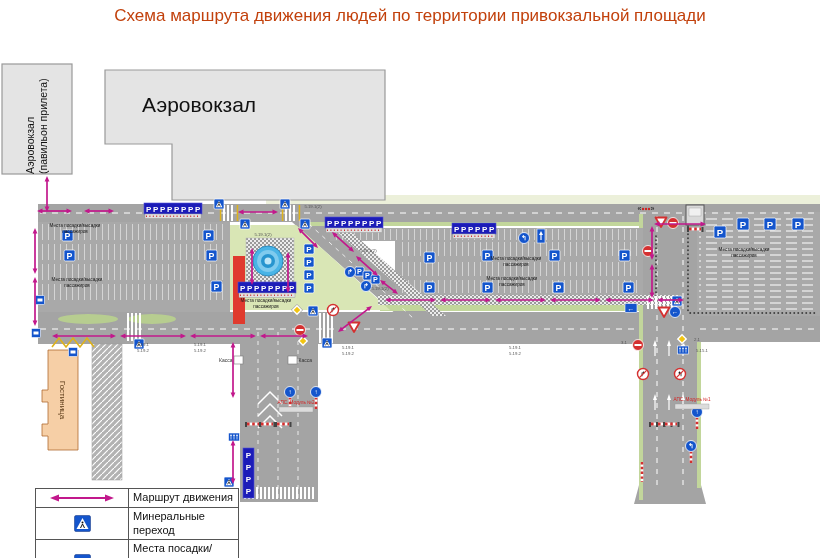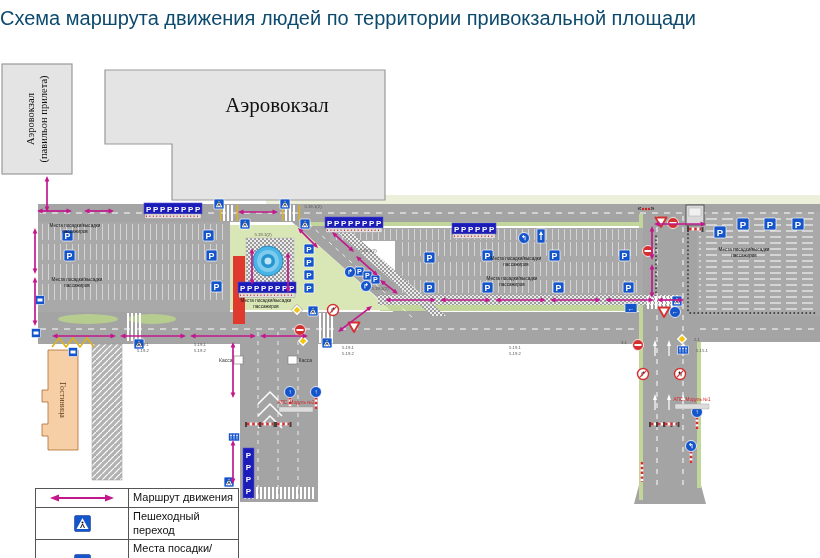--- a/index.html
+++ b/index.html
@@ -1,22 +1,22 @@
 <!DOCTYPE html>
 <html><head>
 <meta charset="utf-8">
 <style>
   html,body{margin:0;padding:0;background:#fff;}
   #stage{position:relative;width:820px;height:558px;background:#fff;overflow:hidden;
          font-family:"Liberation Sans",sans-serif;}
   #map-svg{position:absolute;left:0;top:0;}
   svg text{font-family:"Liberation Sans",sans-serif;}
-  #title{position:absolute;left:0;top:5px;width:100%;
-         font-size:20px;line-height:1.3;color:#0c4a6e;}
-  .bldg-label{position:absolute;color:#111;text-align:center;font-family:Liberation Serif, serif;}
+  #title{position:absolute;left:0;top:5px;width:100%;text-align:center;
+         font-size:17px;line-height:1.3;color:#c2410c;}
+  .bldg-label{position:absolute;color:#111;}
   #departure-label{left:142px;top:92px;width:270px;font-size:21px;line-height:1.25;}
   #arrival-wrap{left:2px;top:64px;width:70px;height:110px;}
   #arrival-label{position:absolute;left:0;top:0;width:110px;height:70px;
       transform:translate(0,110px) rotate(-90deg);transform-origin:top left;
       font-size:10.5px;line-height:1.25;display:flex;flex-direction:column;justify-content:center;}
   #hotel-wrap{left:48px;top:350px;width:30px;height:100px;}
   #hotel-label{position:absolute;left:0;top:0;width:100px;height:30px;
       transform:translate(30px,0) rotate(90deg);transform-origin:top left;
       font-size:8px;display:flex;align-items:center;justify-content:center;color:#5a3a16;}
   #legend{position:absolute;left:35px;top:488px;width:202px;border:1px solid #555;background:#fff;}
@@ -876,21 +876,21 @@
     </div>
     <div class="lg-row">
       <div class="lg-sym">
         <svg width="17" height="17" viewBox="0 0 17 17">
           <rect x="0.5" y="0.5" width="16" height="16" rx="1.5" fill="#1455cc" stroke="#0a2d7a" stroke-width="0.5"></rect>
           <polygon points="2.5,14 14.5,14 8.5,3" fill="#ffffff"></polygon>
           <circle cx="8.5" cy="7.5" r="1" fill="#111"></circle>
           <polyline points="6.5,13 8.5,9 10.5,13" stroke="#111" stroke-width="1" fill="none"></polyline>
         </svg>
       </div>
-      <div class="lg-txt">Пешеходный переход</div>
+      <div class="lg-txt">Минеральные переход</div>
     </div>
     <div class="lg-row">
       <div class="lg-sym">
         <svg width="17" height="17" viewBox="0 0 17 17">
           <rect x="0.5" y="0.5" width="16" height="16" rx="1.5" fill="#1455cc" stroke="#0a2d7a" stroke-width="0.5"></rect>
           <text x="8.5" y="13" text-anchor="middle" font-size="12" font-weight="bold" fill="#fff">P</text>
         </svg>
       </div>
       <div class="lg-txt">Места посадки/высадки территории</div>
     </div>

